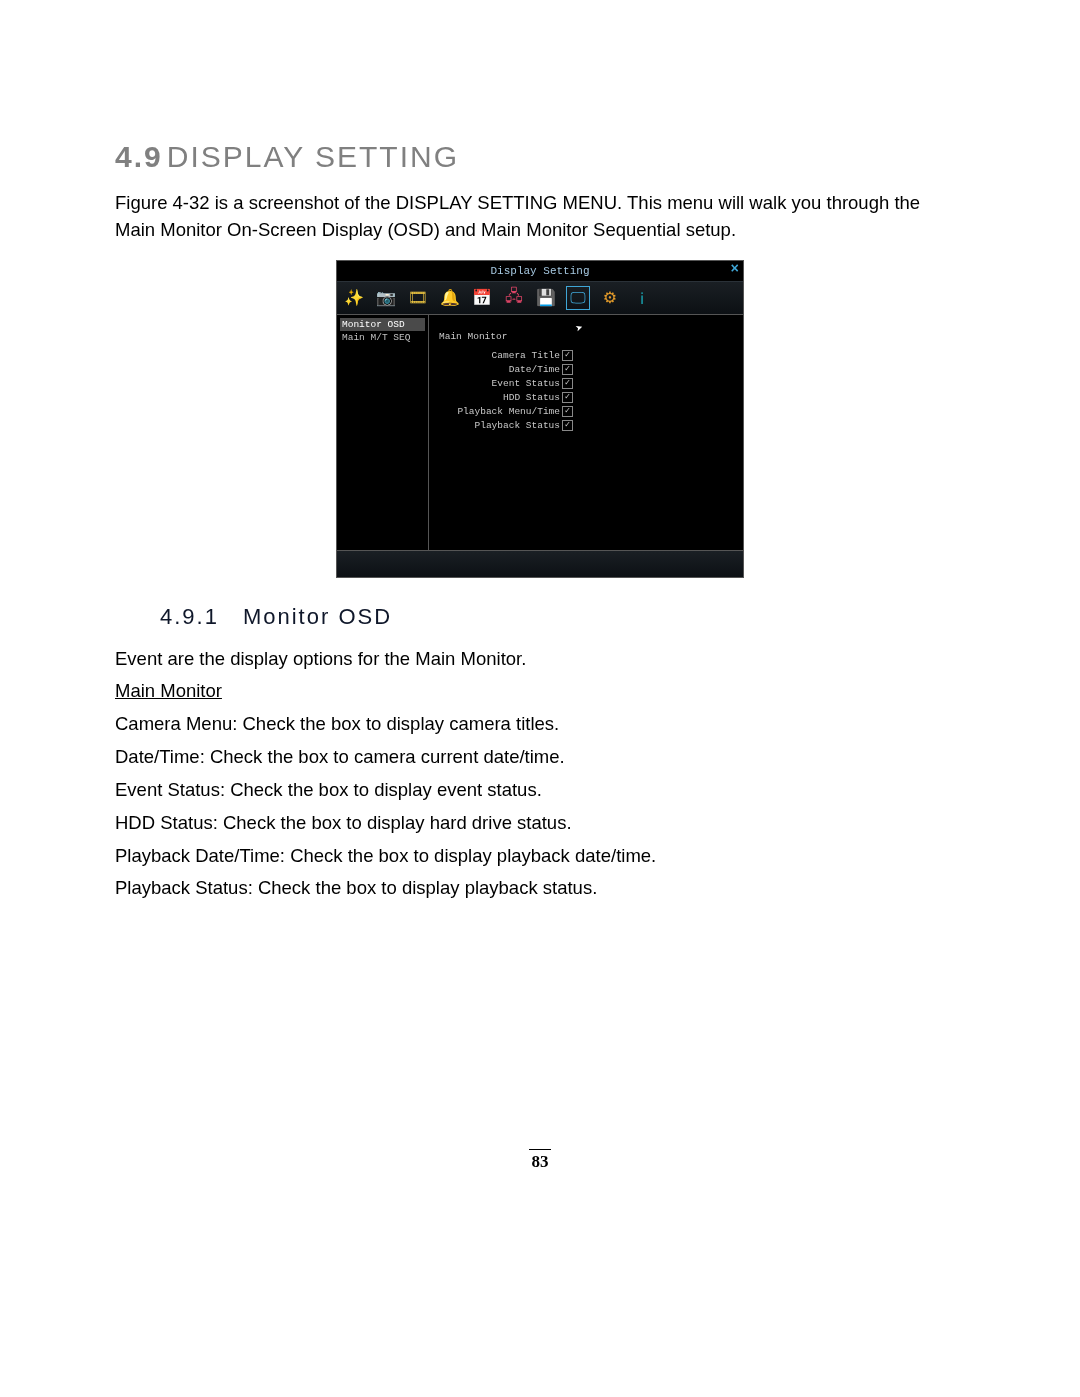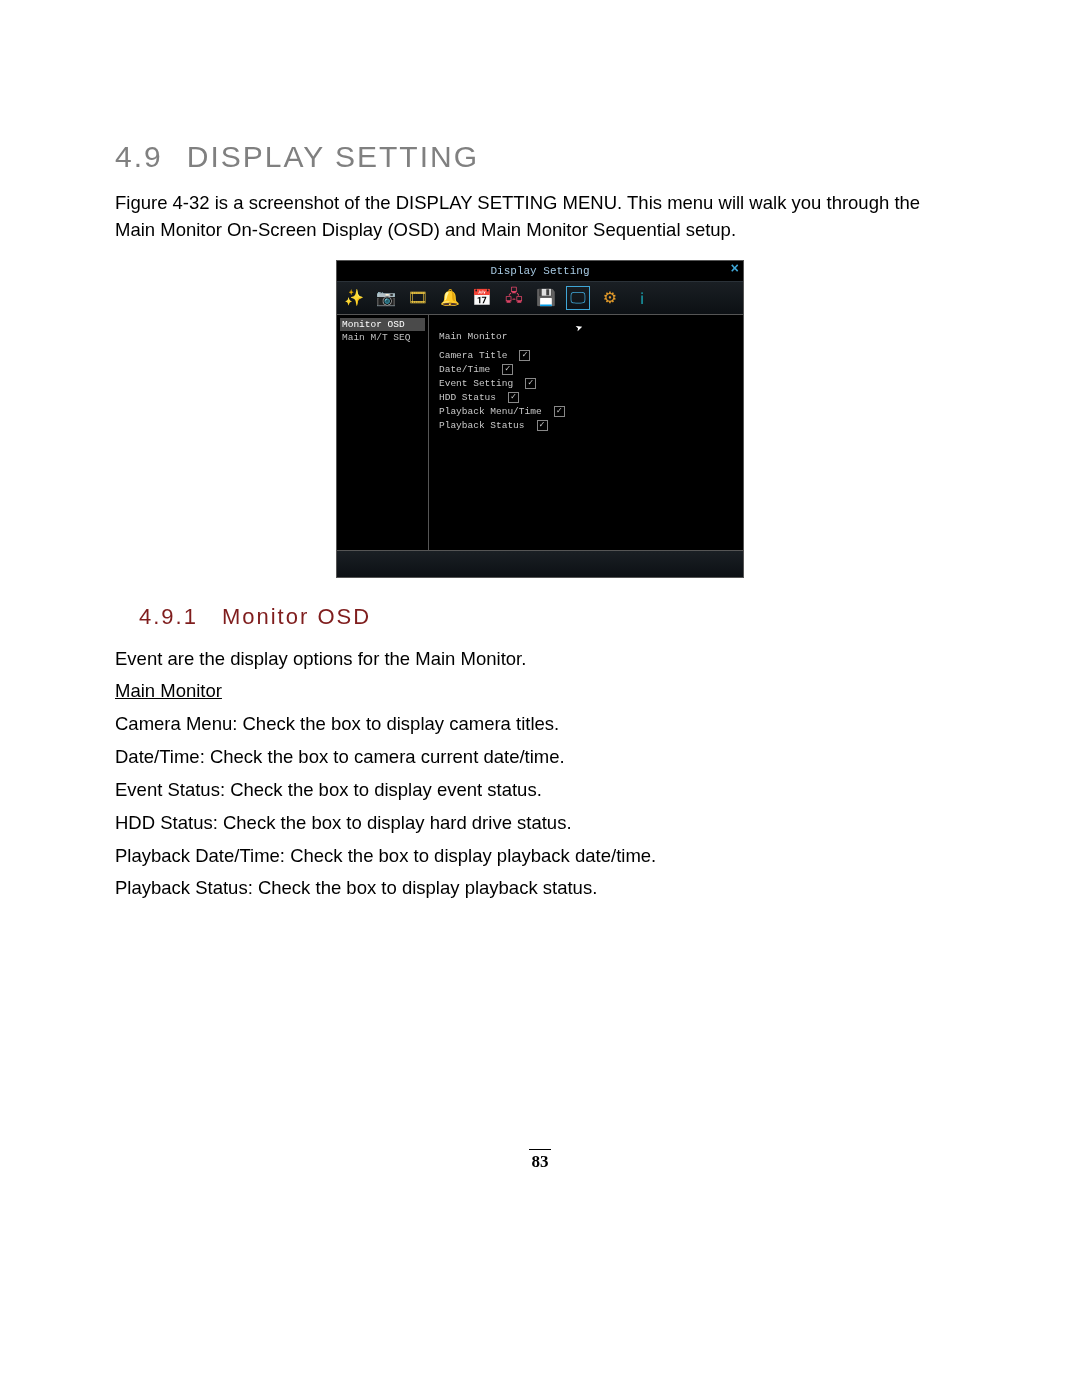--- a/index.html
+++ b/index.html
@@ -12,21 +12,21 @@
     position: relative;
     padding: 140px 115px 0 115px;
   }
   h2.section-title {
     color: #808080;
     font-weight: normal;
     font-size: 30px;
     letter-spacing: 2px;
     margin-bottom: 16px;
   }
-  h2.section-title .num { margin-right: 24px; }
+  h2.section-title .num { margin-right: 4px; font-weight: bold; }
   p.body-text {
     font-size: 18.5px;
     line-height: 1.45;
     margin-bottom: 6px;
   }
   p.body-text.intro { margin-bottom: 10px; }
   .figure-wrap {
     margin: 16px 0 26px 0;
     text-align: center;
   }
@@ -93,23 +93,23 @@
     flex: 1;
     position: relative;
     font-family: "Courier New", monospace;
     font-size: 9.5px;
     color: #c8c8c8;
     padding: 16px 10px 10px 10px;
   }
   .mm-header { margin-bottom: 8px; }
   .opt-row {
     display: flex;
-    justify-content: flex-start;
-    align-items: center;
-    gap: 12px;
+    justify-content: flex-end;
+    align-items: center;
+    gap: 2px;
     margin: 3px 0;
     padding-right: 160px;
   }
   .opt-row .lbl { text-align: right; }
   .opt-row .cbx {
     width: 11px; height: 11px;
     border: 1px solid #888;
     display: inline-flex;
     align-items: center;
     justify-content: center;
@@ -124,25 +124,25 @@
     color: #fff;
     font-size: 12px;
     transform: rotate(-20deg);
   }
   .shot-footer {
     height: 26px;
     background: linear-gradient(#1a1f24, #0c1014);
   }
   
   h3.sub-title {
-    color: #7f1d1d;
+    color: #0f172a;
     font-weight: normal;
     font-size: 22px;
     letter-spacing: 2px;
-    margin: 14px 0 16px 24px;
+    margin: 14px 0 16px 45px;
   }
   h3.sub-title .num { margin-right: 24px; }
   .underline { text-decoration: underline; }
   .item-line { margin-bottom: 12px; }
   .page-num {
     position: absolute;
     bottom: 225px;
     left: 50%;
     transform: translateX(-50%);
     font-family: "Times New Roman", serif;
@@ -194,21 +194,21 @@
         <div class="mm-header">Main Monitor</div>
         <div class="opt-row">
             <span class="lbl">Camera Title</span>
             <span class="cbx">✓</span>
           </div>
         <div class="opt-row">
             <span class="lbl">Date/Time</span>
             <span class="cbx">✓</span>
           </div>
         <div class="opt-row">
-            <span class="lbl">Event Setting</span>
+            <span class="lbl">Event Status</span>
             <span class="cbx">✓</span>
           </div>
         <div class="opt-row">
             <span class="lbl">HDD Status</span>
             <span class="cbx">✓</span>
           </div>
         <div class="opt-row">
             <span class="lbl">Playback Menu/Time</span>
             <span class="cbx">✓</span>
           </div>

